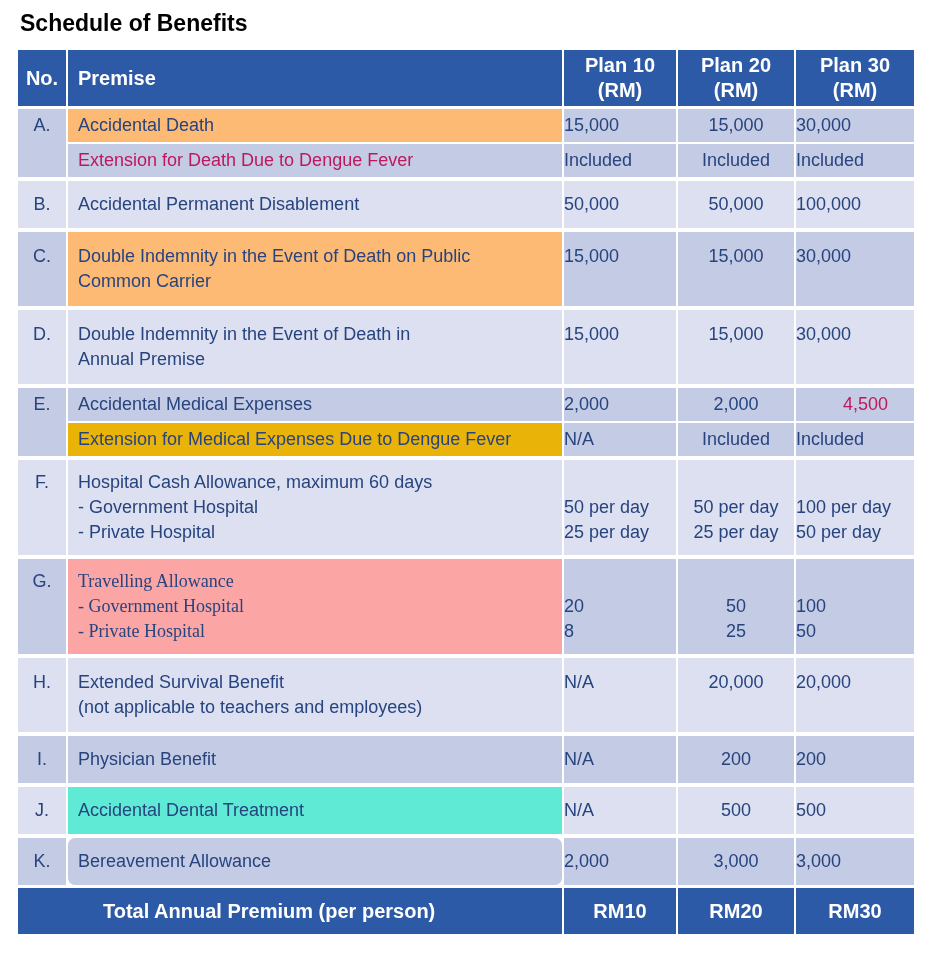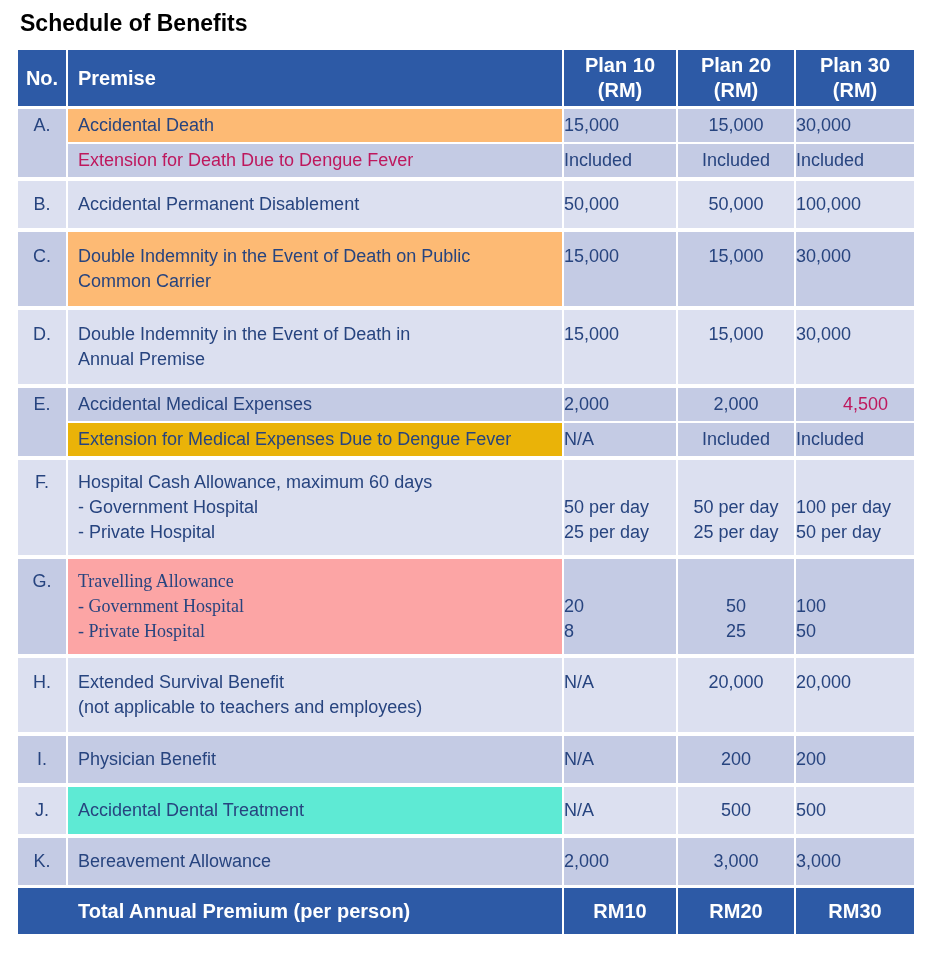--- a/index.html
+++ b/index.html
@@ -28,21 +28,21 @@
   .shade-light{background:#dce0f0;}
   .bodytext{color:#27447f;font-size:18px;line-height:25px;}
   .line{min-height:25px;white-space:nowrap;}
   .pad-sm{padding-top:4px;padding-bottom:4px;}
   .pad-lg{padding-top:11px;padding-bottom:11px;}
   .pad-md{padding-top:12px;padding-bottom:12px;}
   .pad-3{padding-top:10px;padding-bottom:10px;}
   
   .ftr .cell{background:var(--blue);color:#ffffff;font-weight:bold;font-size:20px;
              display:flex;align-items:center;height:46px;}
-  .f-label{width:544px;flex:0 0 544px;padding-left:60px;}
+  .f-label{width:544px;flex:0 0 544px;padding-left:85px;}
   .ftr .c-p1,.ftr .c-p2,.ftr .c-p3{justify-content:center;}
 </style>
 </head>
 <body>
 
 <div class="page">
   <div class="title" style="color: #000000;">Schedule of Benefits</div>
 
   <div class="tbl">
     <div class="row hdr">
@@ -298,21 +298,21 @@
               <div class="cell bodytext c-p3 shade-light pad-lg" style="color: rgb(39, 68, 127); background: rgb(220, 224, 240);">
                 <div class="line">500</div>
               </div>
             </div>
           </div>
         </div>
         <div class="group">
           <div class="cell c-no bodytext shade-dark pad-lg" style="color: rgb(39, 68, 127); background: rgb(196, 203, 228);">K.</div>
           <div class="gbody">
             <div class="subrow">
-              <div class="cell c-ben bodytext shade-dark pad-lg" style="color: rgb(39, 68, 127); background: rgb(196, 203, 228);">
+              <div class="cell c-ben bodytext shade-dark pad-lg" style="color: rgb(39, 68, 127); background: rgb(196, 203, 228); border-radius: 7px;">
                 <div class="line">Bereavement Allowance</div>
               </div>
               <div class="cell bodytext c-p1 shade-dark pad-lg" style="color: rgb(39, 68, 127); background: rgb(196, 203, 228);">
                 <div class="line">2,000</div>
               </div>
               <div class="cell bodytext c-p2 shade-dark pad-lg" style="color: rgb(39, 68, 127); background: rgb(196, 203, 228);">
                 <div class="line">3,000</div>
               </div>
               <div class="cell bodytext c-p3 shade-dark pad-lg" style="color: rgb(39, 68, 127); background: rgb(196, 203, 228);">
                 <div class="line">3,000</div>

